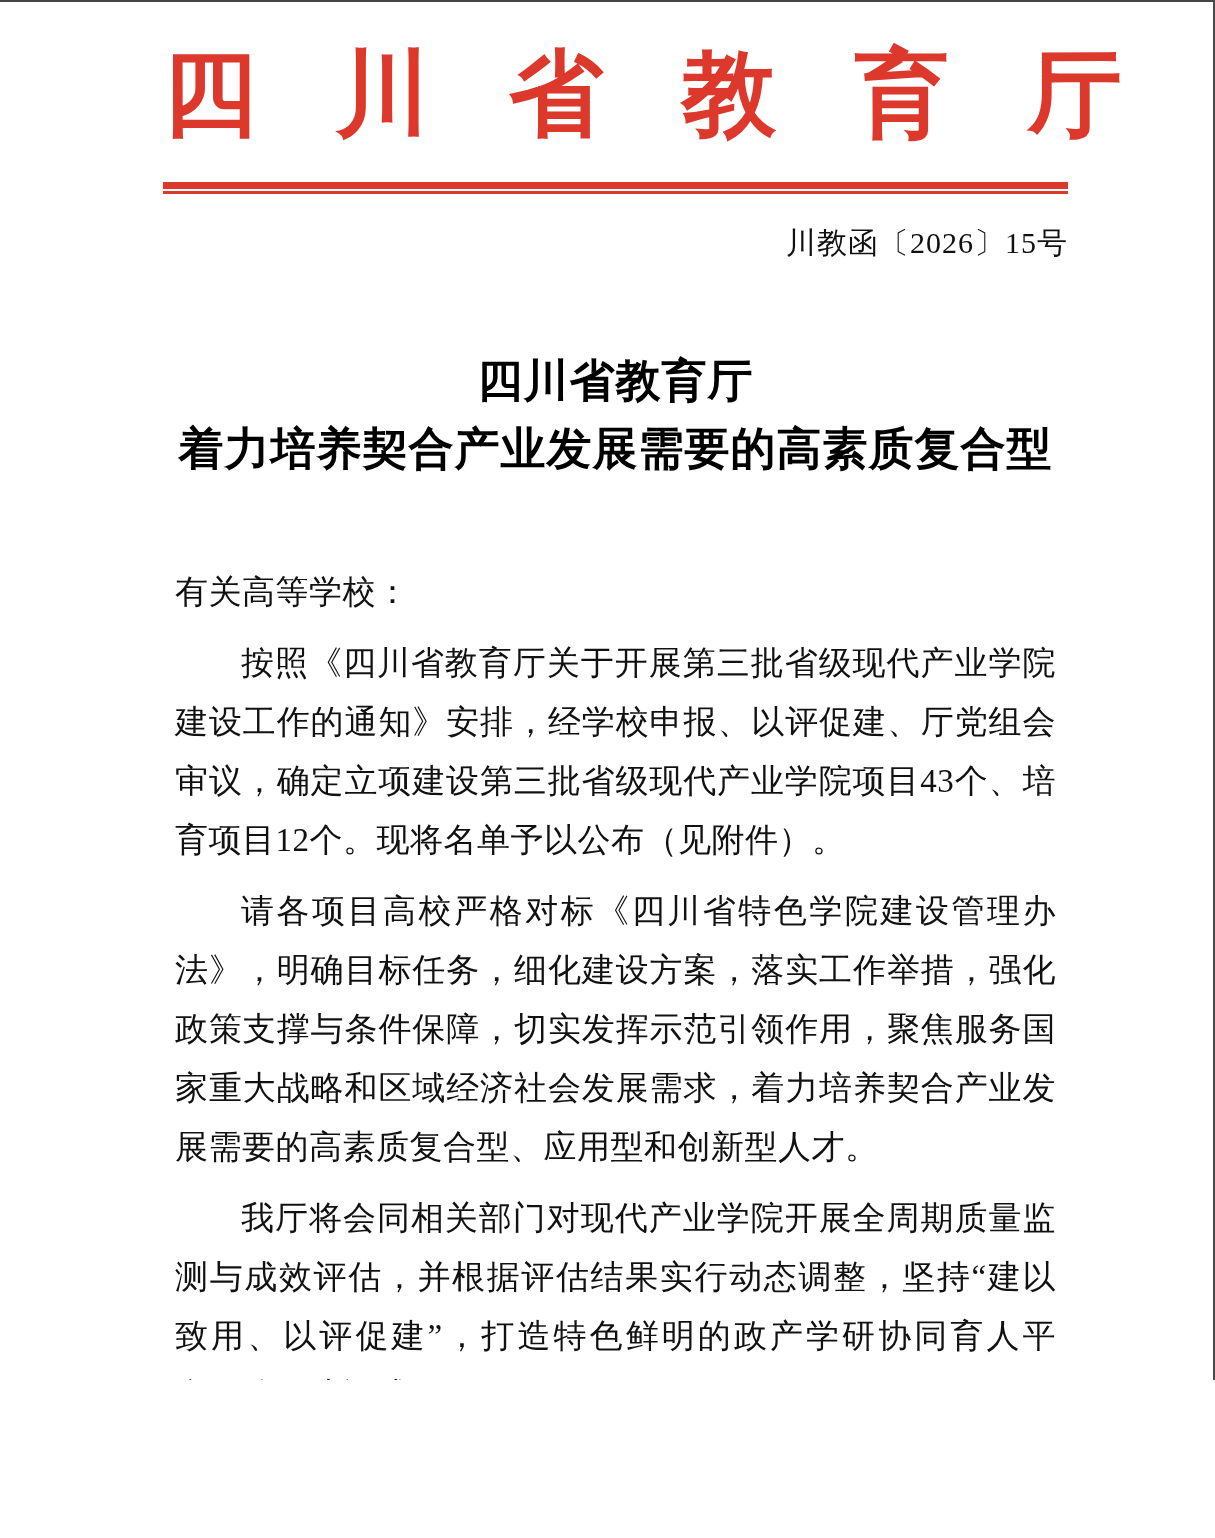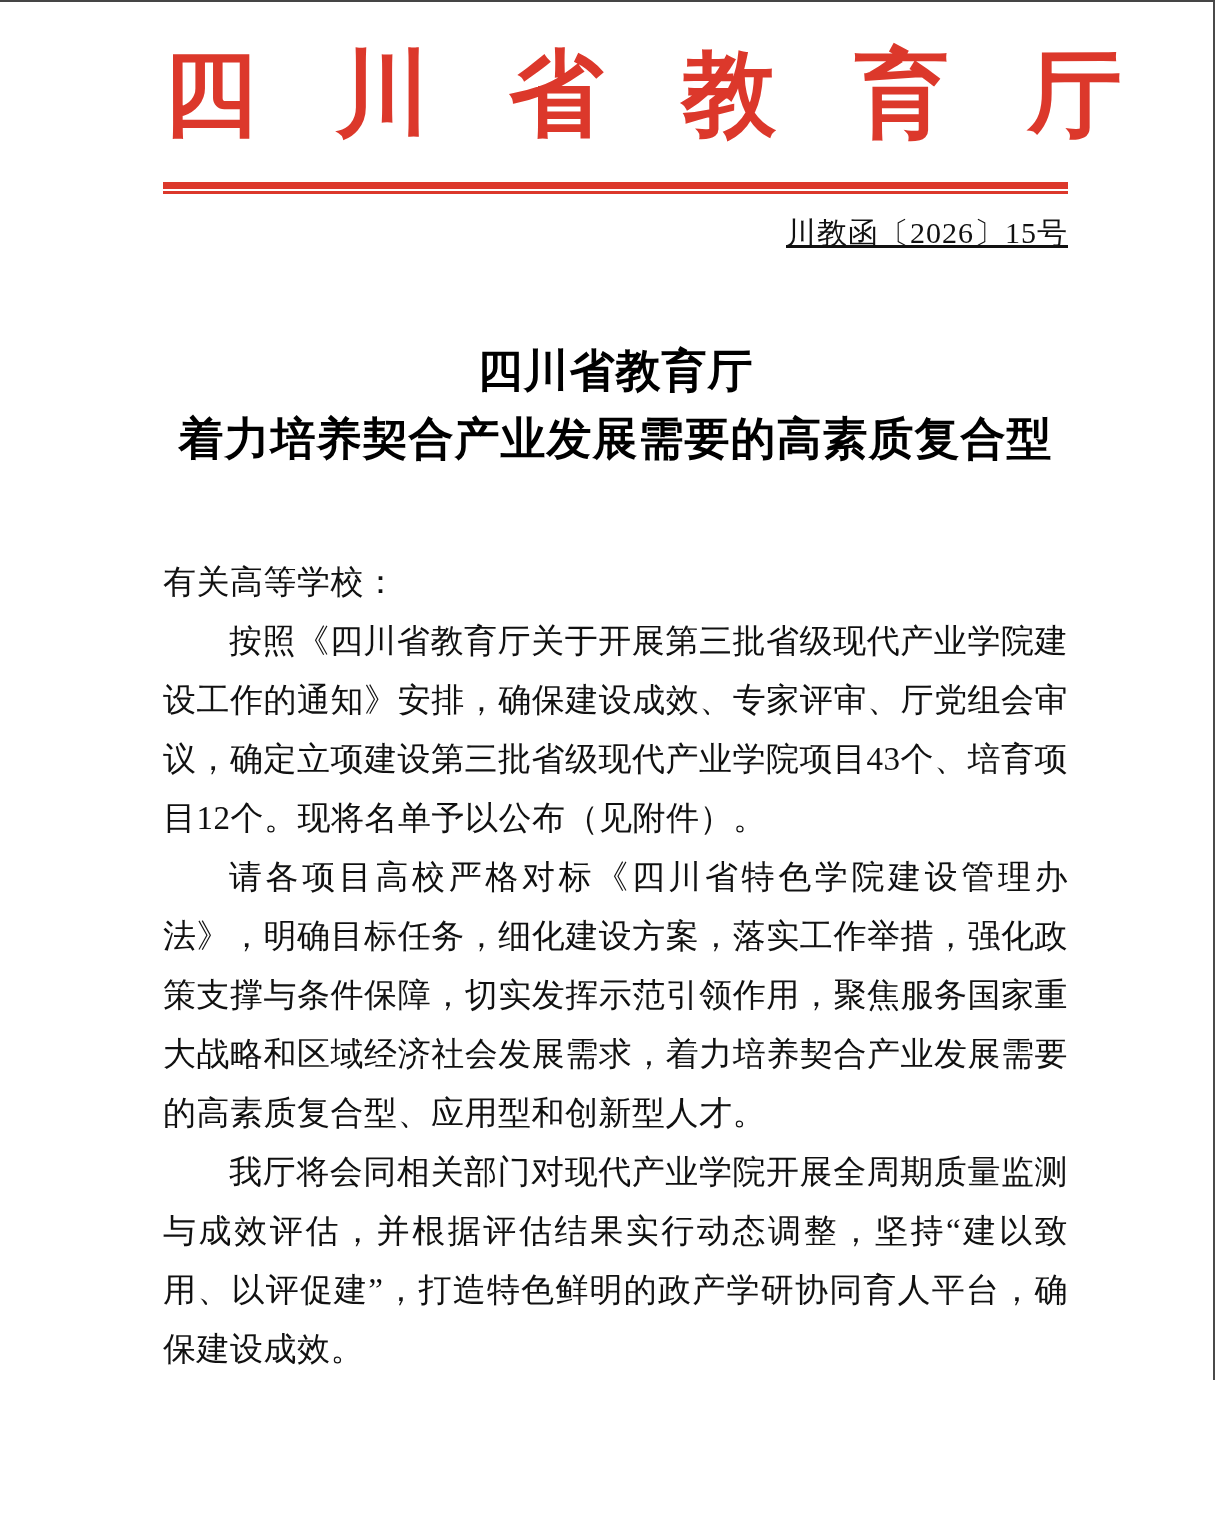--- a/index.html
+++ b/index.html
@@ -44,27 +44,26 @@
     position:absolute;
     left:157px;
     width:927px;
     top:1487px;
   }
   .sep-bottom .rule-thin{height:3px;background:var(--red);}
   .sep-bottom .rule-gap{height:2px;}
   .sep-bottom .rule-thick{height:7px;background:var(--red);}
   
   .doc-no{
-    margin-top:21px;
+    margin-top:31px;
     font-size:30px;
     line-height:36px;
     text-align:right;
     letter-spacing:1px;
     color:#111;
-    text-decoration:underline;
   }
   
   .doc-title{
     margin-top:86px;
     text-align:center;
     font-weight:bold;
     color:#000;
   }
   .doc-title .t-line{
     font-size:45px;
@@ -73,21 +72,21 @@
   }
   
   .doc-body{
     margin-top:80px;
     font-size:33px;
     line-height:59px;
     text-align:justify;
     letter-spacing:0.5px;
     color:#111;
   }
-  .doc-body p{margin:0;}
+  .doc-body p{margin:12px;}
   .doc-body p.para{text-indent:2em;}
 </style>
 </head>
 <body>
 
 <div class="page">
   <div class="content">
 
     <h1 class="masthead">四川省教育厅</h1>
 
@@ -99,21 +98,21 @@
 
     <div class="doc-no">川教函〔2026〕15号</div>
 
     <div class="doc-title">
       <div class="t-line">四川省教育厅</div>
       <div class="t-line">着力培养契合产业发展需要的高素质复合型</div>
     </div>
 
     <div class="doc-body">
       <p class="salutation">有关高等学校：</p>
-      <p class="para">按照《四川省教育厅关于开展第三批省级现代产业学院建设工作的通知》安排，确保建设成效、专家评审、厅党组会审议，确定立项建设第三批省级现代产业学院项目43个、培育项目12个。现将名单予以公布（见附件）。</p>
+      <p class="para">按照《四川省教育厅关于开展第三批省级现代产业学院建设工作的通知》安排，经学校申报、以评促建、厅党组会审议，确定立项建设第三批省级现代产业学院项目43个、培育项目12个。现将名单予以公布（见附件）。</p>
       <p class="para">请各项目高校严格对标《四川省特色学院建设管理办法》，明确目标任务，细化建设方案，落实工作举措，强化政策支撑与条件保障，切实发挥示范引领作用，聚焦服务国家重大战略和区域经济社会发展需求，着力培养契合产业发展需要的高素质复合型、应用型和创新型人才。</p>
       <p class="para">我厅将会同相关部门对现代产业学院开展全周期质量监测与成效评估，并根据评估结果实行动态调整，坚持“建以致用、以评促建”，打造特色鲜明的政产学研协同育人平台，确保建设成效。</p>
     </div>
 
   </div>
 
   <div class="sep-bottom">
     <div class="rule-thin"></div>
     <div class="rule-gap"></div>
     <div class="rule-thick"></div>

